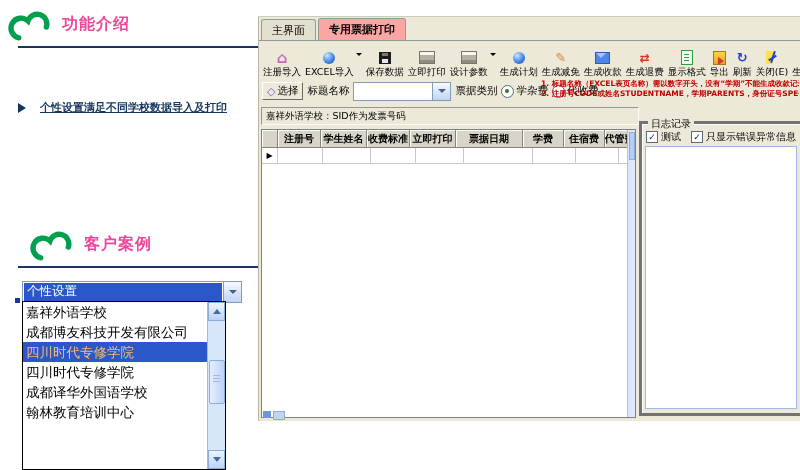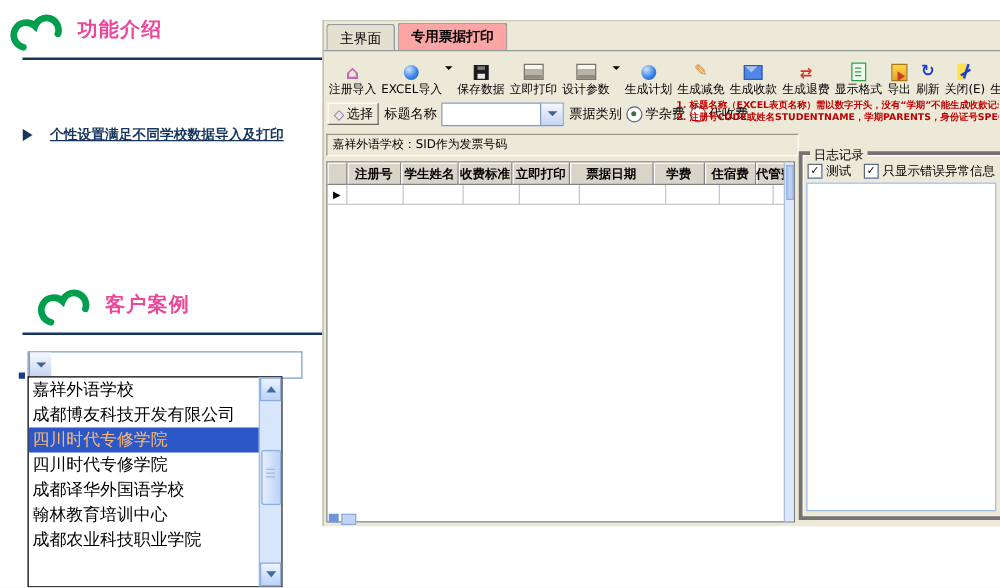--- a/index.html
+++ b/index.html
@@ -156,35 +156,35 @@
 
   <div class="sec-head" style="left:30px;top:224px;">
     <svg class="cloud-logo" viewBox="0 0 60 52">
       <path d="M14 44 A13 13 0 1 1 26 22 A12 12 0 1 1 50 30" fill="none" stroke="#009f4d" stroke-width="7" stroke-linecap="round"></path>
     </svg>
     <span class="sec-title">客户案例</span>
   </div>
   <div class="sec-rule" style="left:18px;top:266px;width:240px;"></div>
 
   <div class="xp-combo">
+    <span class="combo-text">个性设置</span>
     <span class="combo-btn">
         <span class="tri"></span>
       </span>
   </div>
   <div class="mini-handle"></div>
 
   <div class="xp-list">
     <div style="margin-right:17px;">
       <div class="school-item">嘉祥外语学校</div>
       <div class="school-item">成都博友科技开发有限公司</div>
       <div class="school-item selected">四川时代专修学院</div>
       <div class="school-item">四川时代专修学院</div>
       <div class="school-item">成都译华外国语学校</div>
       <div class="school-item">翰林教育培训中心</div>
-      <div class="school-item">成都农业科技职业学院</div>
     </div>
     <div class="xp-scroll">
       <span class="xp-sbtn">
           <span class="tri-up"></span>
         </span>
       <span class="xp-sbtn">
           <span class="tri-dn"></span>
         </span>
       <span class="xp-thumb"></span>
     </div>

